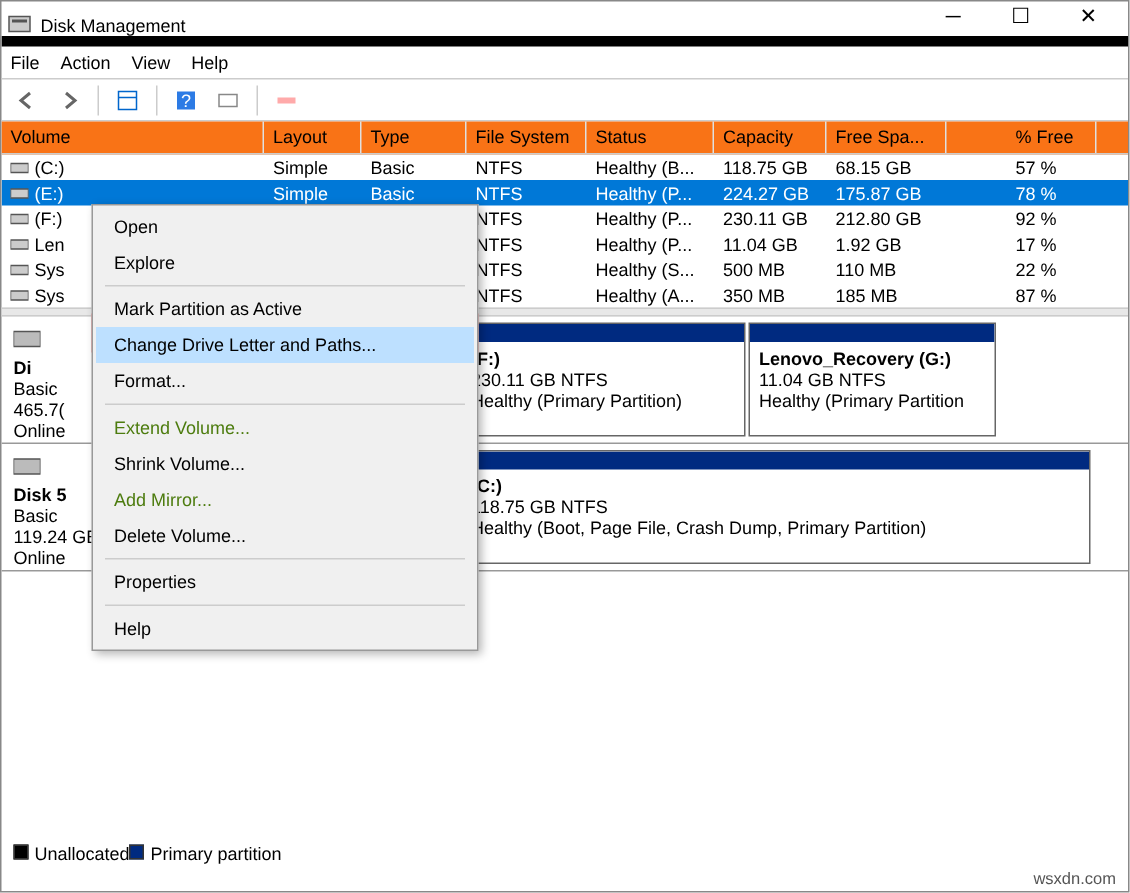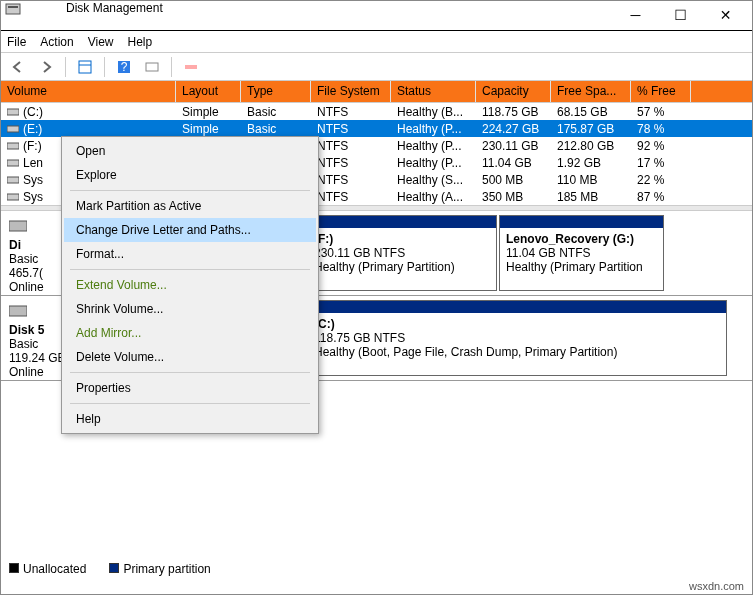--- a/index.html
+++ b/index.html
@@ -1,52 +1,52 @@
 <!DOCTYPE html>
 <html><head>
 <meta charset="utf-8">
 <style>
 * { box-sizing: border-box; margin: 0; padding: 0; font-family: 'Segoe UI', Tahoma, sans-serif; font-size: 12px; }
 body { background: #fff; color: #000; width: 753px; height: 595px; border: 1px solid #888; position: relative; }
-.titlebar { height: 30px; display: flex; align-items: flex-start; padding: 0 4px; border-bottom: 1px solid #000000; gap: 39px; }
+.titlebar { height: 30px; display: flex; align-items: flex-end; padding: 0 4px; border-bottom: 7px solid #000000; }
 .titlebar .icon { width: 16px; height: 16px; margin-right: 6px; }
 .titlebar .title { flex: 1; }
 .winbtns { display: flex; }
 .winbtn { width: 45px; height: 28px; display: flex; align-items: center; justify-content: center; font-family: Arial; font-size: 14px; }
 .menubar { height: 22px; display: flex; align-items: center; padding: 0 6px; gap: 14px; border-bottom: 1px solid #ccc; }
 .menubar span { cursor: default; }
 .toolbar { height: 28px; display: flex; align-items: center; padding: 0 6px; gap: 6px; border-bottom: 1px solid #ccc; }
 .toolbtn { width: 22px; height: 22px; display: flex; align-items: center; justify-content: center; border: 1px solid transparent; }
 .sep { width: 1px; height: 20px; background: #ccc; margin: 0 2px; }
 .table-header { display: flex; height: 22px; border-bottom: 1px solid #ccc; background: #f97316; }
 .th { padding: 3px 6px; border-right: 1px solid #e0e0e0; white-space: nowrap; overflow: hidden; }
 .col-vol { width: 175px; }
 .col-layout { width: 65px; }
 .col-type { width: 70px; }
 .col-fs { width: 80px; }
 .col-status { width: 85px; }
 .col-cap { width: 75px; }
 .col-free { width: 80px; }
-.col-pct { width: 60px; }
+.col-pct { width: 60px; margin-left: 40px; }
 .table-body { height: 102px; overflow: hidden; }
 .row { display: flex; height: 17px; align-items: center; }
 .row.selected { background: #0078d7; color: #fff; }
 .td { padding: 0 6px; white-space: nowrap; overflow: hidden; }
 .vol-cell { display: flex; align-items: center; gap: 4px; }
 .drive-icon { width: 12px; height: 12px; }
 .middle-divider { height: 6px; background: #e8e8e8; border-top: 1px solid #ccc; border-bottom: 1px solid #ccc; }
 .disk-panel { display: flex; border-bottom: 1px solid #999; height: 85px; }
 .disk-label { width: 100px; padding: 8px; border-right: 1px solid #999; }
 .disk-icon { width: 18px; height: 14px; margin-bottom: 2px; }
 .disk-name { font-weight: bold; }
 .part-container { flex: 1; display: flex; padding: 4px; gap: 2px; }
 .partition { border: 1px solid #666; padding: 6px; overflow: hidden; }
 .partition .band { height: 12px; background: #002a80; margin: -6px -6px 4px -6px; }
 .part-title { font-weight: bold; }
-.legend { position: absolute; bottom: 18px; left: 8px; display: flex; gap: 23px; align-items: flex-end; font-size: 12px; }
+.legend { position: absolute; bottom: 18px; left: 8px; display: flex; gap: 0; align-items: flex-end; font-size: 12px; }
 .legend-sw { width: 10px; height: 10px; display: inline-block; margin-right: 4px; border: 1px solid #333; }
 .watermark { position: absolute; bottom: 2px; right: 8px; font-size: 11px; color: #555; }
 .context-menu { position: absolute; top: 135px; left: 60px; width: 258px; background: #f0f0f0; border: 1px solid #999; box-shadow: 2px 2px 6px rgba(0,0,0,0.3); padding: 2px; z-index: 100; }
 .ctx-item { padding: 5px 12px; font-size: 12px; }
 .ctx-item.disabled { color: #4d7c0f; }
 .ctx-item.highlight { background: #bde0ff; }
 .ctx-sep { height: 1px; background: #ccc; margin: 3px 6px; }
 .red-box { position: absolute; border: 3px solid red; pointer-events: none; }
 </style>
 </head>

